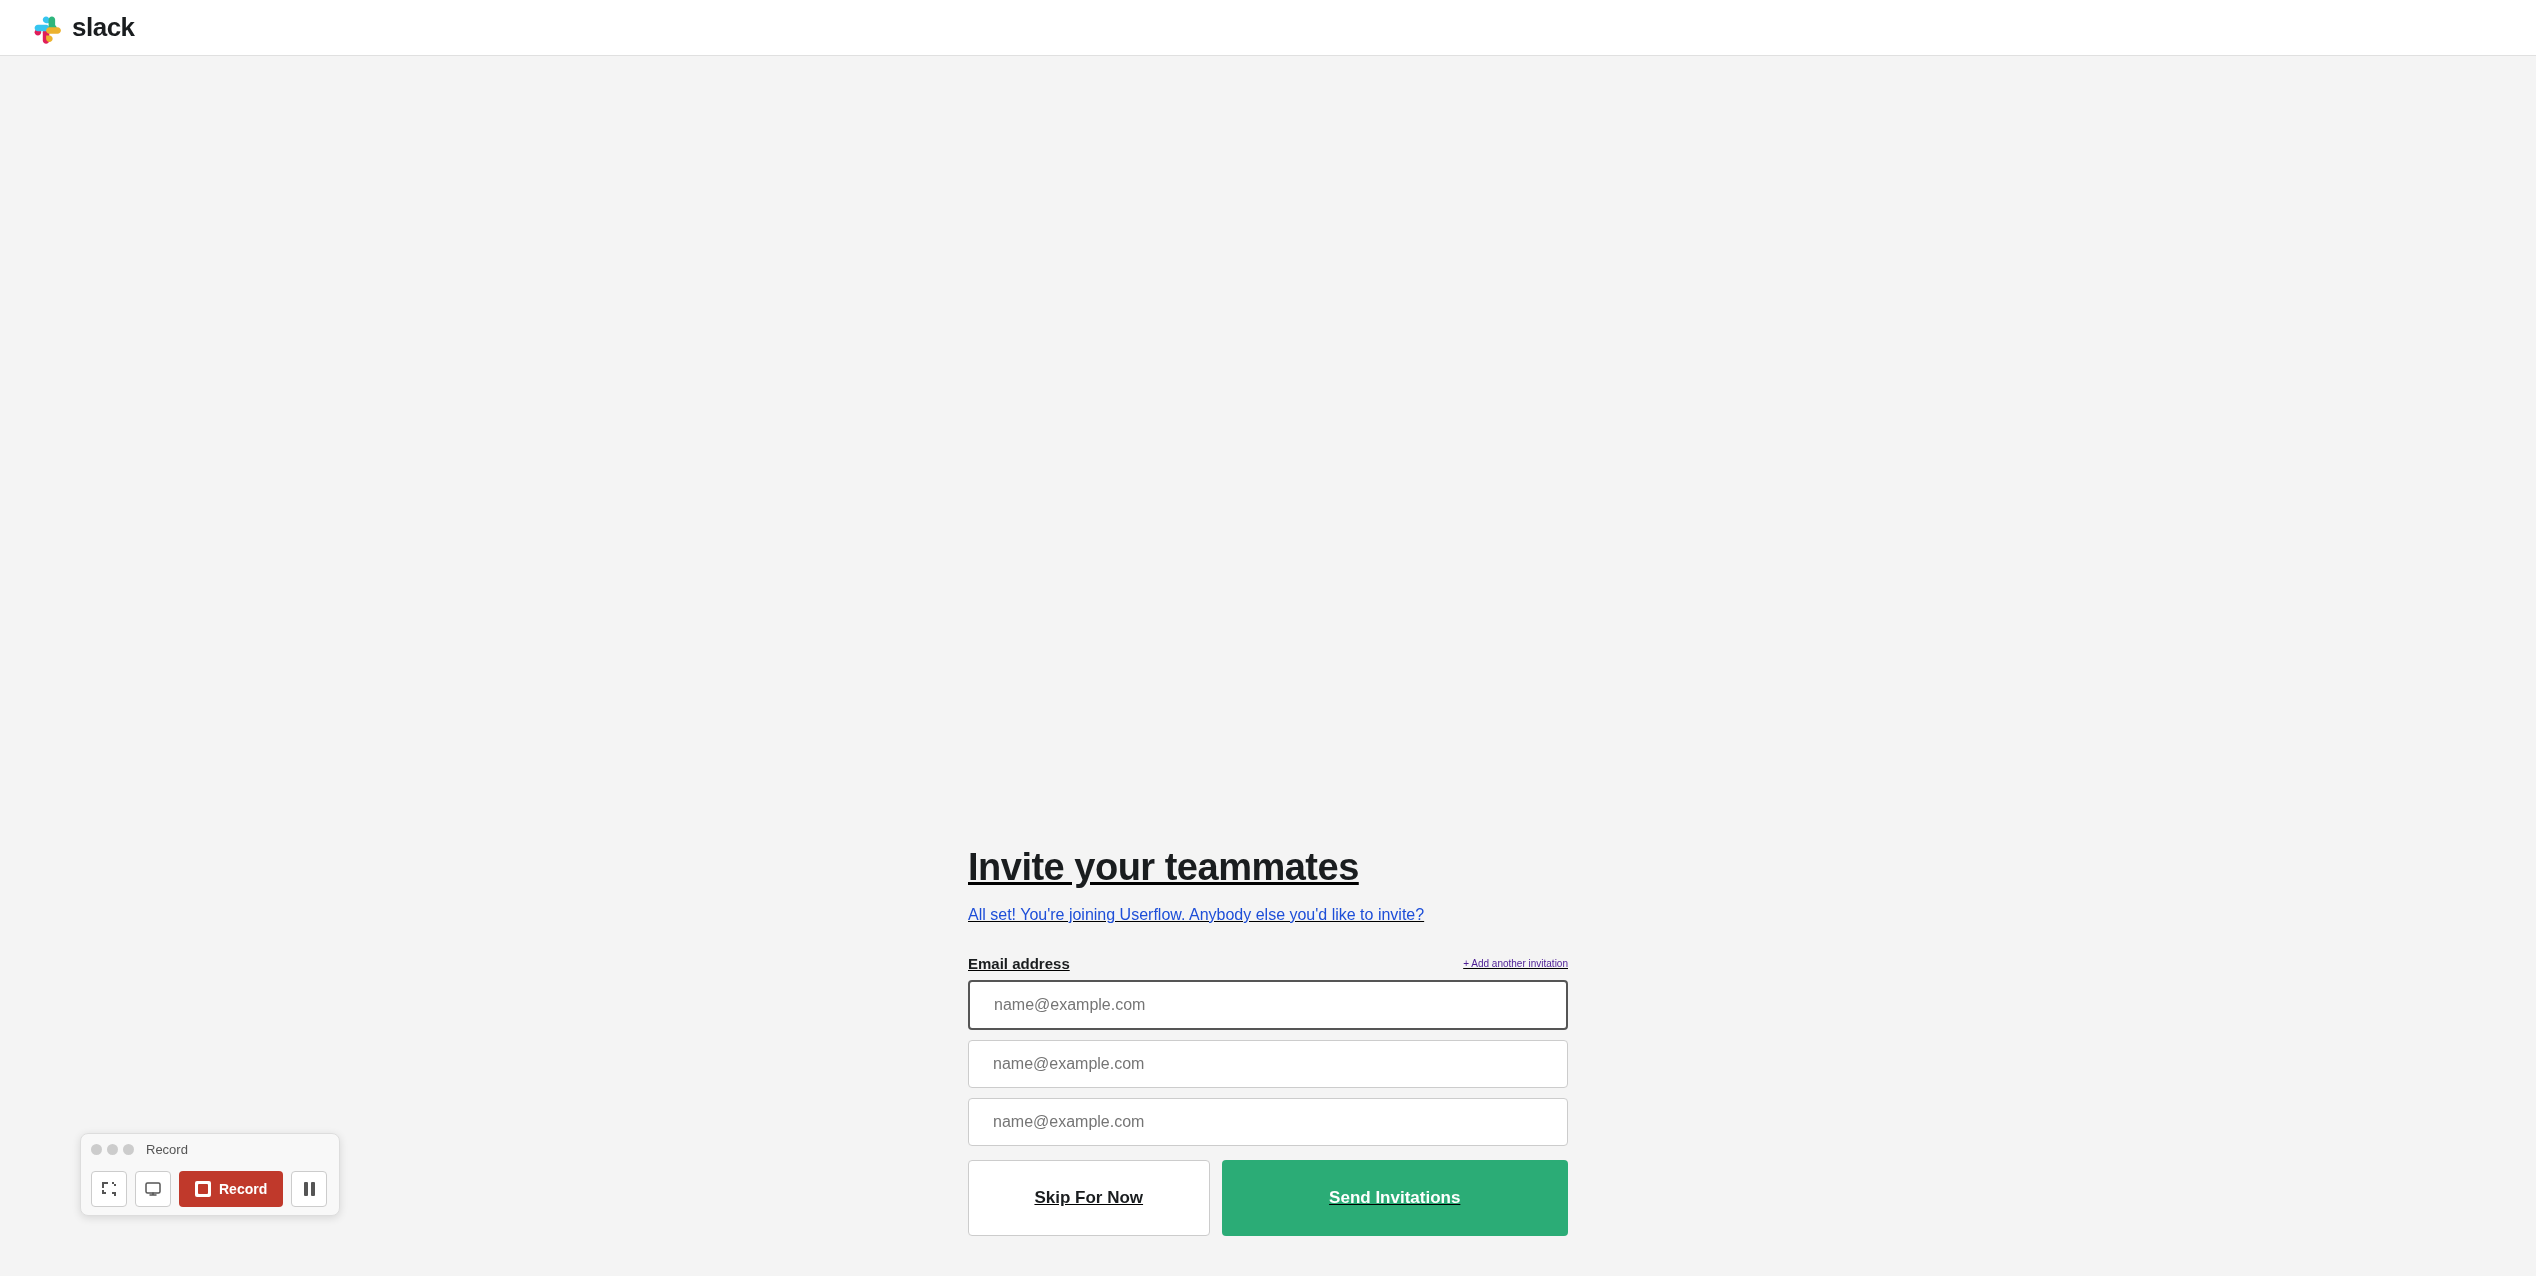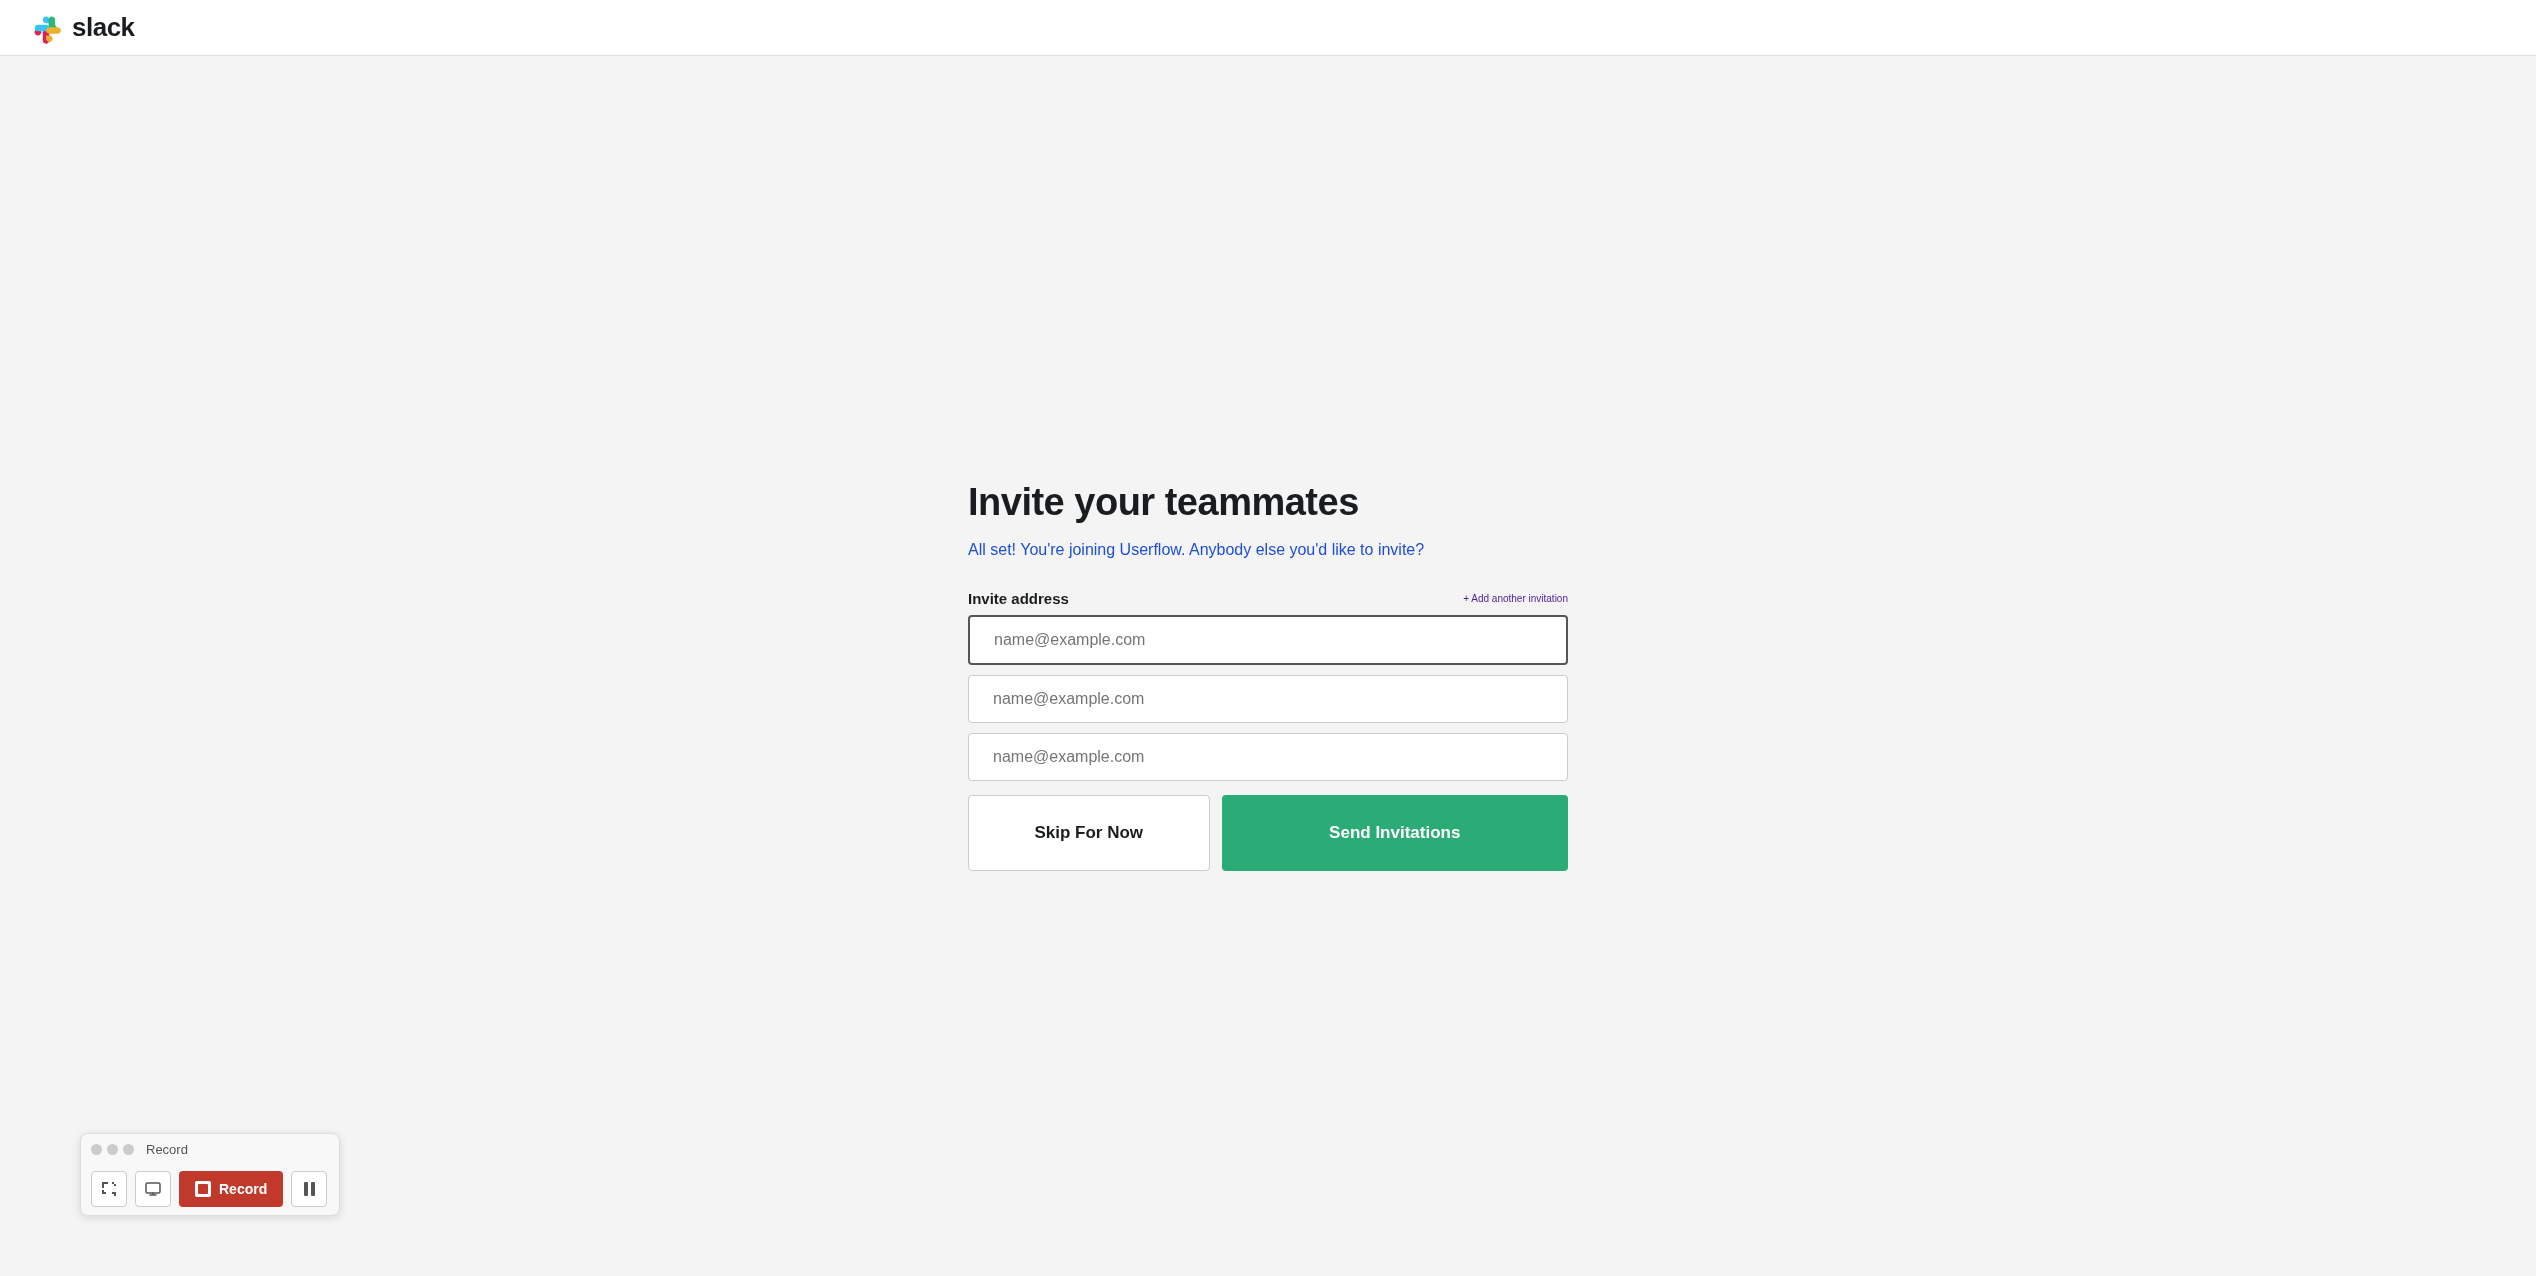--- a/index.html
+++ b/index.html
@@ -39,22 +39,23 @@
       font-weight: 700;
       color: #1a1d1f;
       letter-spacing: -0.5px;
     }
 
     
     .main-content {
       flex: 1;
       display: flex;
       justify-content: center;
-      align-items: center;
+      align-items: flex-end;
       padding: 60px 20px 40px;
+      text-decoration: underline;
     }
 
     .invite-card {
       width: 600px;
       max-width: 100%;
     }
 
     .invite-title {
       font-size: 38px;
       font-weight: 800;
@@ -271,21 +272,21 @@
     <span class="slack-logo-text">slack</span>
   </a>
 </nav>
 
 <div class="main-content">
   <div class="invite-card">
     <h1 class="invite-title">Invite your teammates</h1>
     <p class="invite-subtitle">All set! You're joining Userflow. Anybody else you'd like to invite?</p>
 
     <div class="email-label-row">
-      <label class="email-label">Invite address</label>
+      <label class="email-label">Email address</label>
       <a class="add-invitation-link" href="#">+ Add another invitation</a>
     </div>
 
     <input class="email-input" type="email" placeholder="name@example.com" style="">
     <input class="email-input" type="email" placeholder="name@example.com" style="">
     <input class="email-input" type="email" placeholder="name@example.com" style="">
 
     <div class="button-row">
       <button class="skip-button">Skip For Now</button>
       <button class="send-button">Send Invitations</button>

